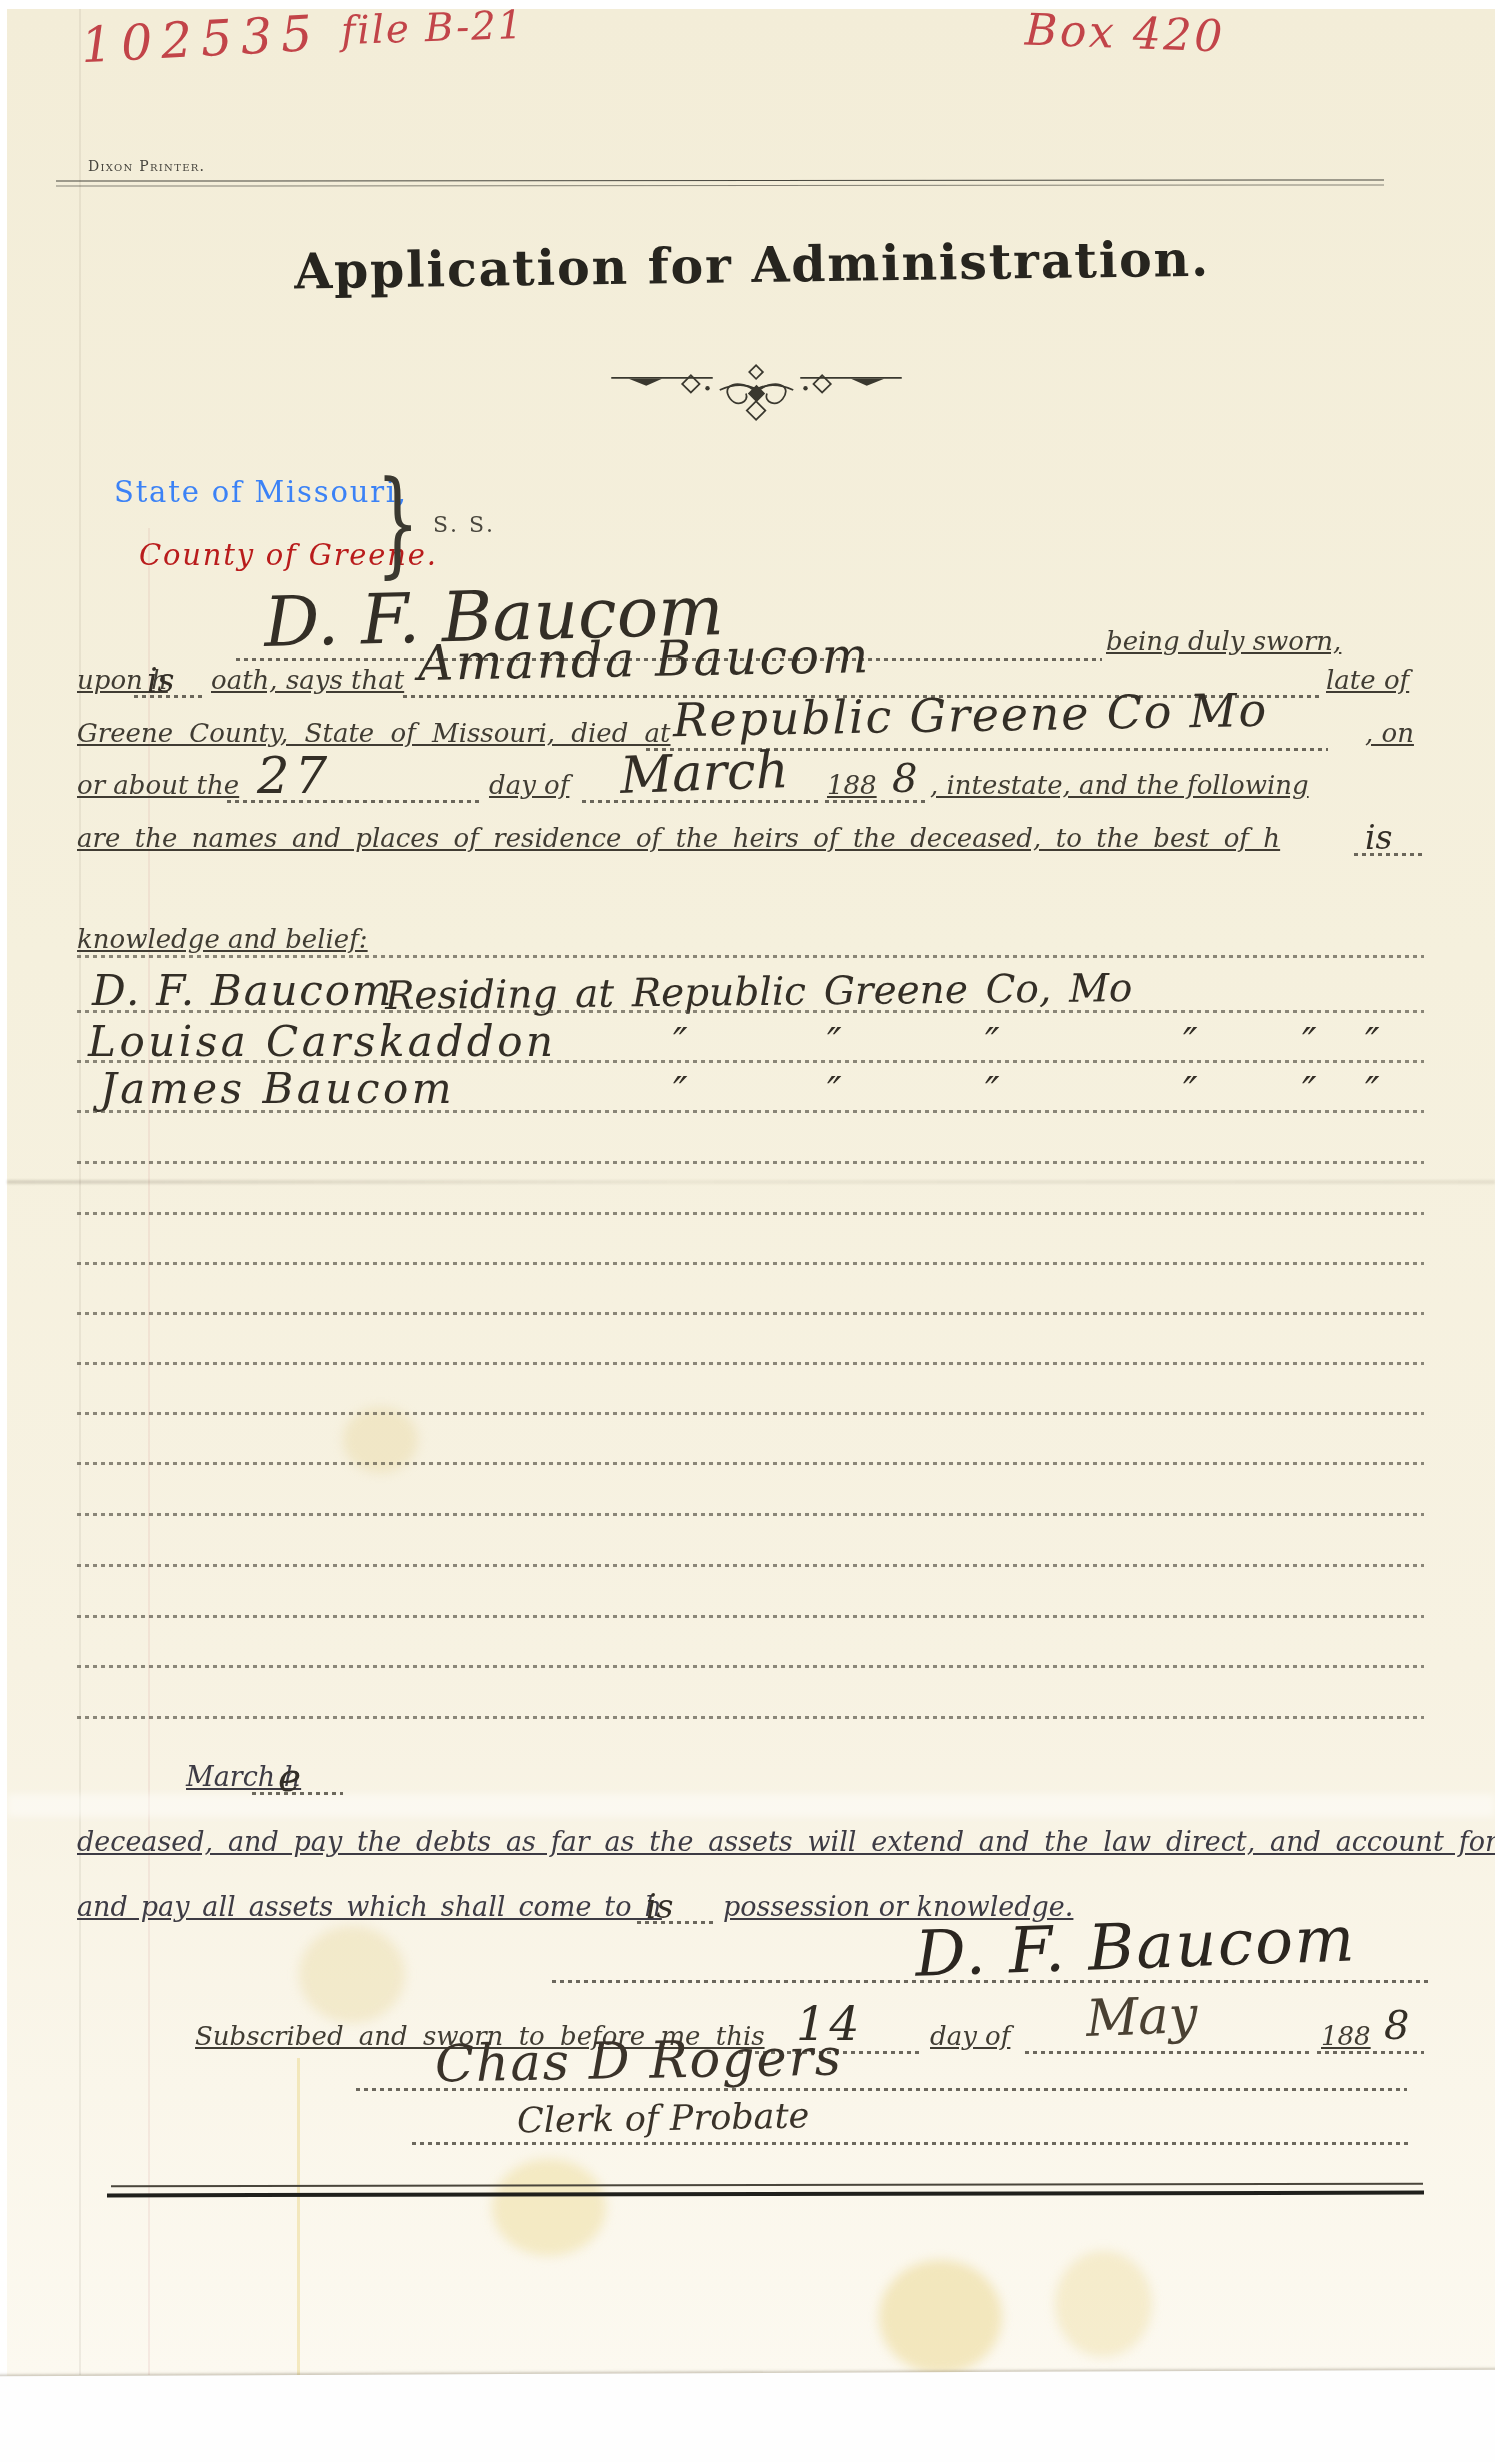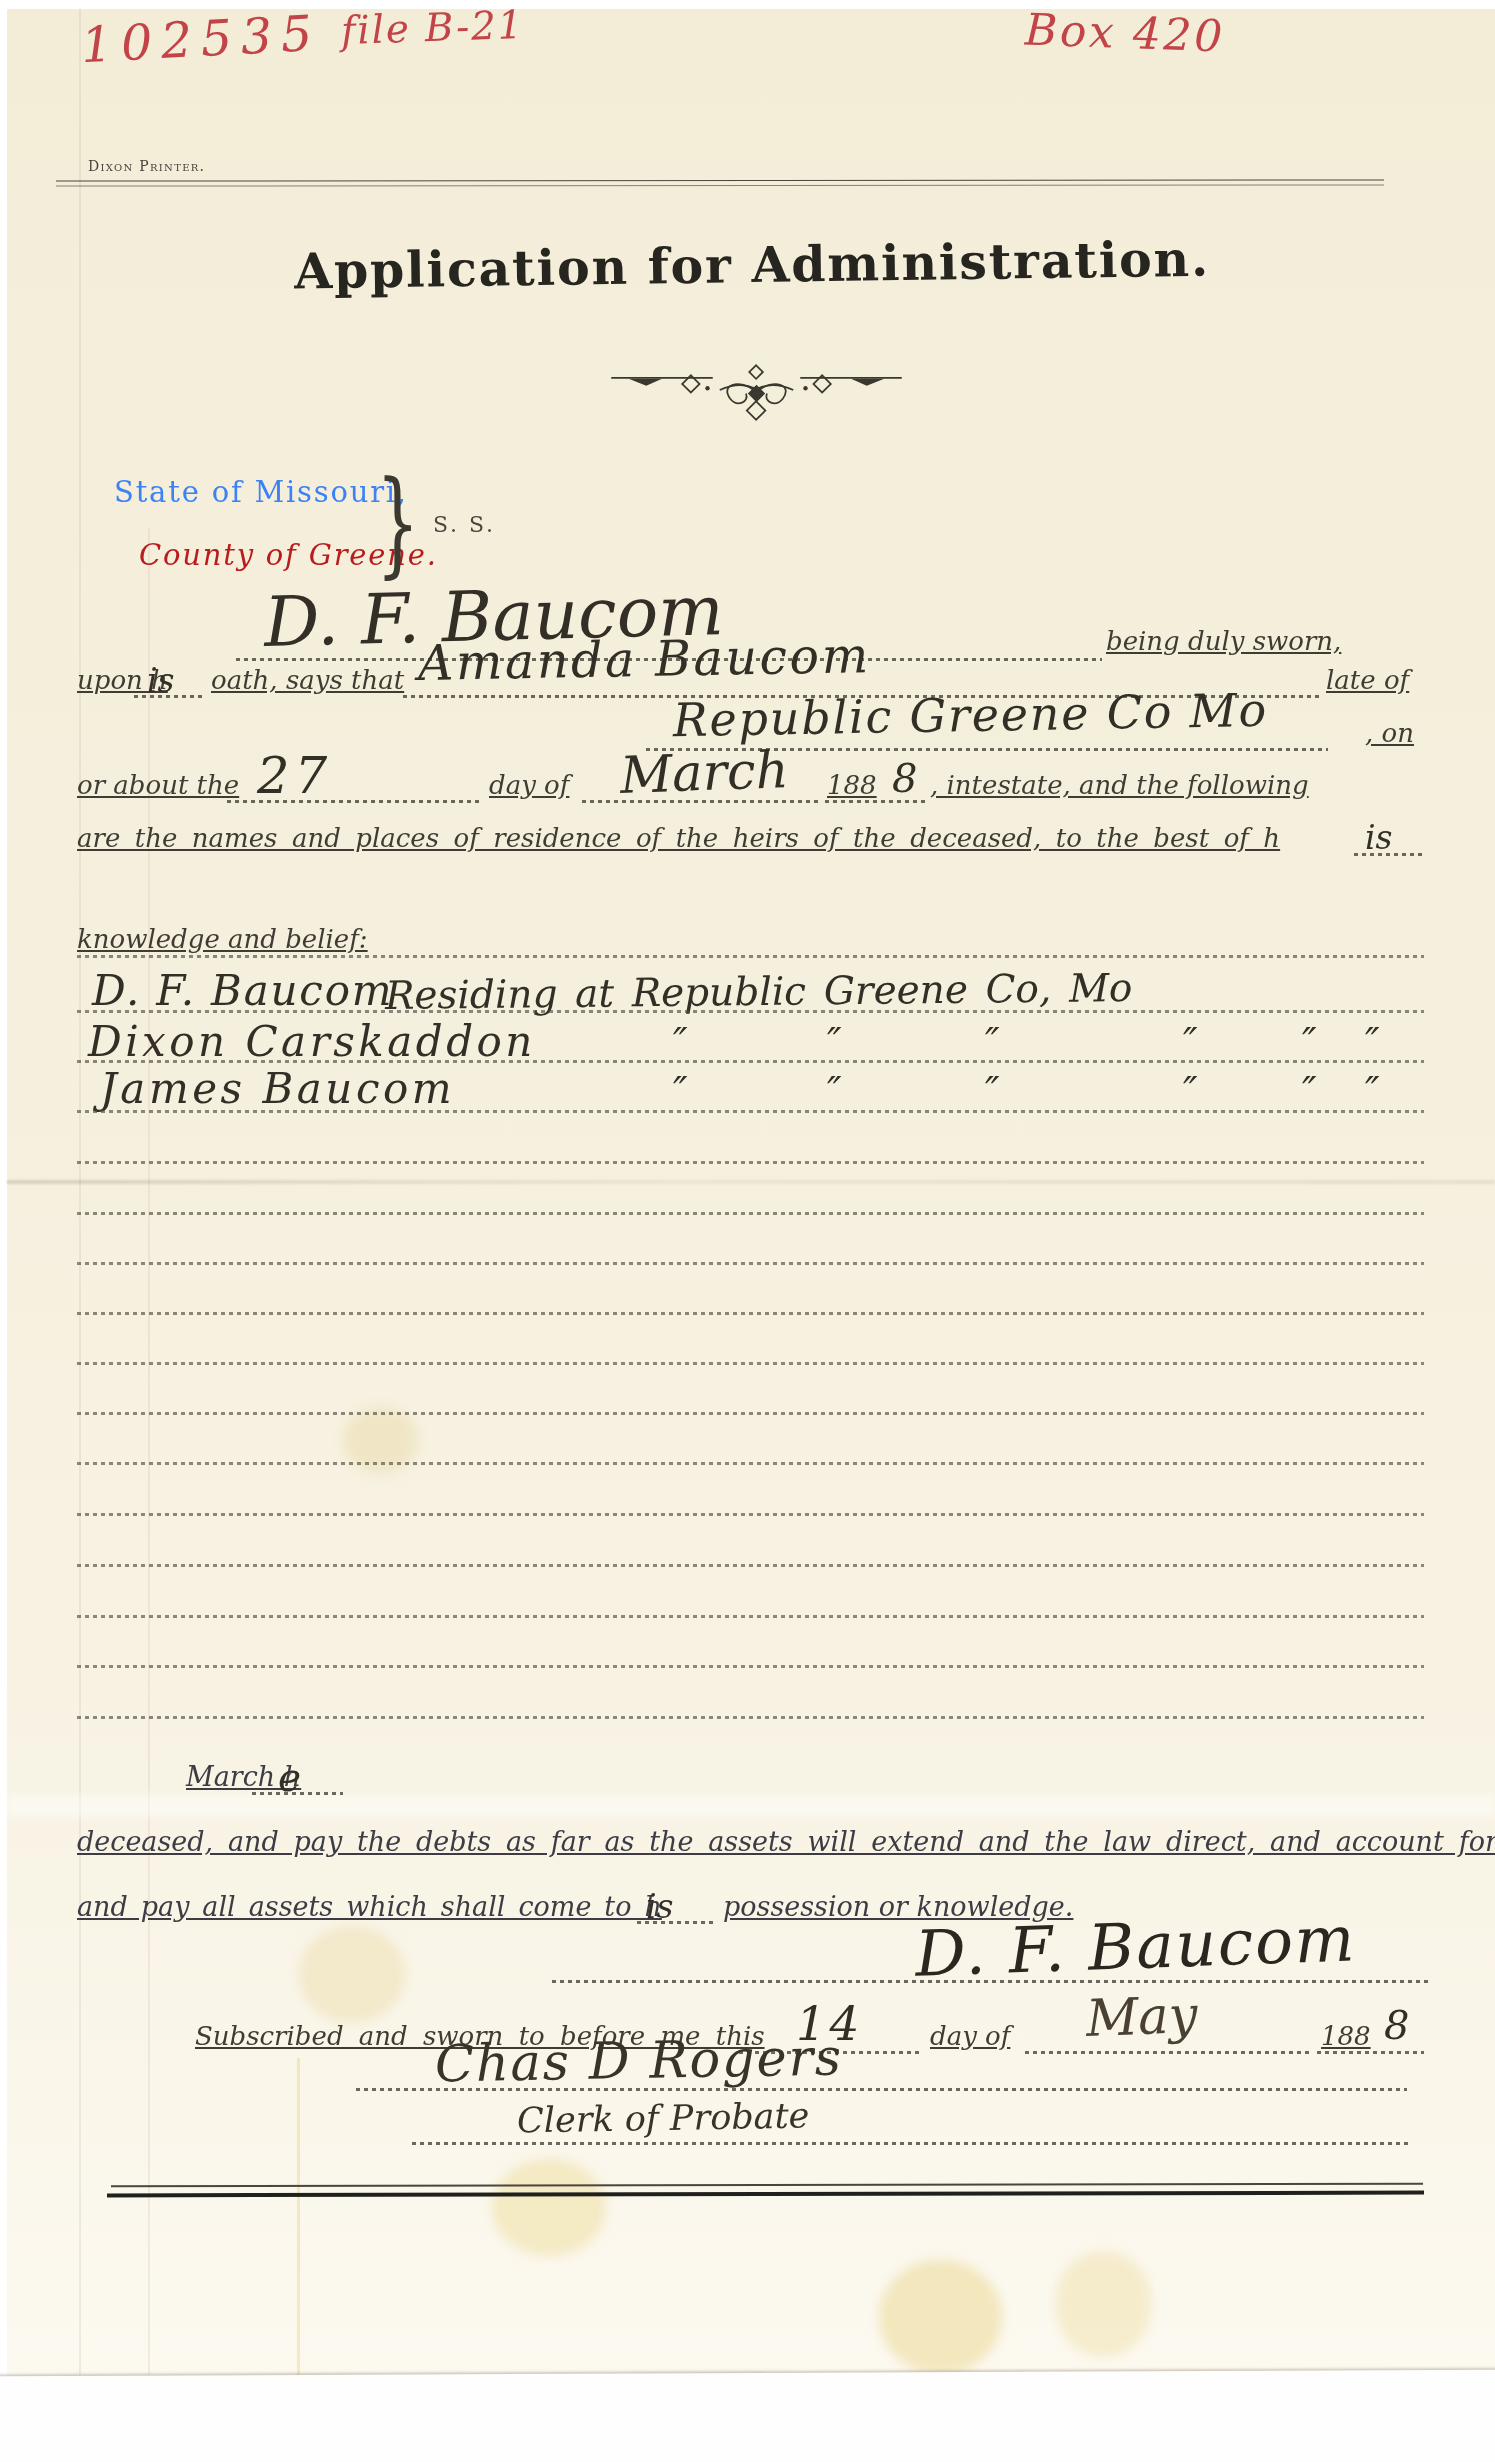--- a/index.html
+++ b/index.html
@@ -79,20 +79,21 @@
   <span class="abs print" style="left:1106px;top:626px;">being duly sworn,</span>
 
   <span class="abs print" style="left:77px;top:665px;">upon h</span>
   <div class="dots" style="left:134px;top:695px;width:69px;"></div>
   <span class="abs hand" style="left:147px;top:661px;font-size:33px;">is</span>
   <span class="abs print" style="left:211px;top:665px;">oath, says that</span>
   <div class="dots" style="left:403px;top:695px;width:916px;"></div>
   <span class="abs hand" style="left:418px;top:631px;font-size:49px;letter-spacing:2.6px;transform:rotate(-1deg);">Amanda Baucom</span>
   <span class="abs print" style="left:1326px;top:665px;">late of</span>
 
+  <span class="abs print" style="left:77px;top:718px;word-spacing:8px;">Greene County, State of Missouri, died at</span>
   <div class="dots" style="left:646px;top:748px;width:682px;"></div>
   <span class="abs hand" style="left:673px;top:688px;font-size:46px;letter-spacing:1.8px;transform:rotate(-1deg);">Republic Greene Co Mo</span>
   <span class="abs print" style="left:1365px;top:718px;">, on</span>
 
   <span class="abs print" style="left:77px;top:770px;">or about the</span>
   <div class="dots" style="left:227px;top:800px;width:253px;"></div>
   <span class="abs hand" style="left:257px;top:746px;font-size:51px;letter-spacing:5.3px;">27</span>
   <span class="abs print" style="left:489px;top:770px;">day of</span>
   <div class="dots" style="left:582px;top:800px;width:236px;"></div>
   <span class="abs hand" style="left:620px;top:743px;font-size:51px;transform:rotate(-2deg);">March</span>
@@ -106,21 +107,21 @@
   <span class="abs hand" style="left:1365px;top:818px;font-size:33px;">is</span>
 
   <span class="abs print" style="left:77px;top:876px;margin-top:48px;">knowledge and belief:</span>
 
   <div class="blankline" style="top:955px;"></div>
 
   <span class="abs hand" style="left:92px;top:966px;font-size:42px;letter-spacing:1.8px;">D. F. Baucom</span>
   <span class="abs hand" style="left:385px;top:969px;font-size:39px;word-spacing:5.3px;transform:rotate(-.6deg);">Residing at Republic Greene Co, Mo</span>
   <div class="blankline" style="top:1010px;"></div>
 
-  <span class="abs hand" style="left:88px;top:1017px;font-size:42px;letter-spacing:3.5px;">Dixon Carskaddon</span>
+  <span class="abs hand" style="left:88px;top:1017px;font-size:42px;letter-spacing:3.5px;">Louisa Carskaddon</span>
   <span class="abs hand" style="left:673px;top:1020px;font-size:39px;">″</span>
   <span class="abs hand" style="left:827px;top:1020px;font-size:39px;">″</span>
   <span class="abs hand" style="left:985px;top:1020px;font-size:39px;">″</span>
   <span class="abs hand" style="left:1183px;top:1020px;font-size:39px;">″</span>
   <span class="abs hand" style="left:1302px;top:1020px;font-size:39px;">″</span>
   <span class="abs hand" style="left:1365px;top:1020px;font-size:39px;">″</span>
   <div class="blankline" style="top:1060px;"></div>
 
   <span class="abs hand" style="left:100px;top:1064px;font-size:42px;letter-spacing:3.5px;">James Baucom</span>
   <span class="abs hand" style="left:673px;top:1069px;font-size:39px;">″</span>

